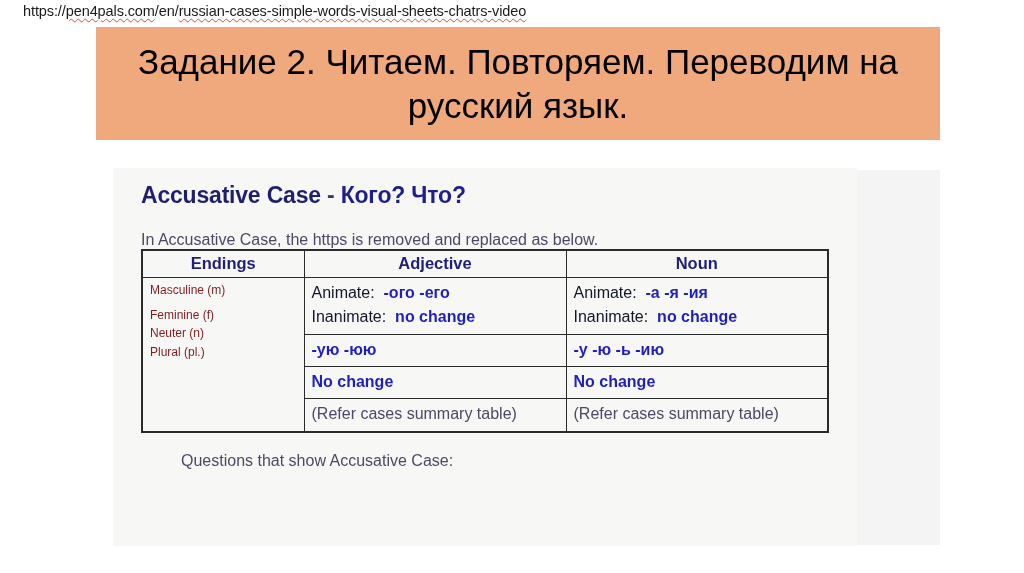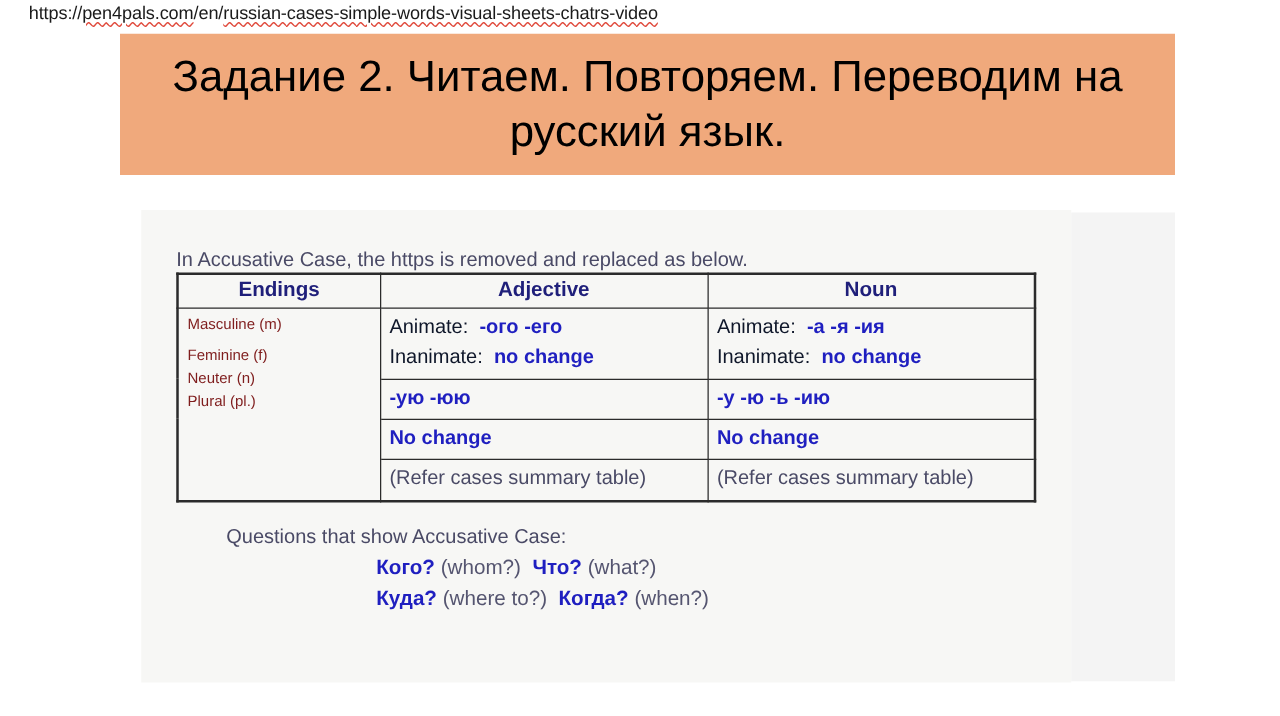--- a/index.html
+++ b/index.html
@@ -195,20 +195,23 @@
 
 <div class="title-banner">
   <div class="title-banner-text">Задание 2. Читаем. Повторяем. Переводим на русский язык.</div>
 </div>
 
 <div class="side-panel"></div>
 
 <div class="content-card">
   <div class="card-inner">
 
+    <div class="case-title">
+      <span>Accusative Case</span><span class="dash"> - </span><span class="ru">Кого? Что?</span>
+    </div>
 
     <div class="case-intro">In Accusative Case, the https is removed and replaced as below.</div>
 
     <table class="endings-table">
       <colgroup>
         <col class="col-endings">
         <col class="col-adjective">
         <col class="col-noun">
       </colgroup>
       <thead>
@@ -276,30 +279,16 @@
             <div class="cell-pad val-cell">
               <span class="refer">(Refer cases summary table)</span>
             </div>
           </td>
         </tr>
       </tbody>
     </table>
 
     <div class="questions">
       <div class="questions-head">Questions that show Accusative Case:</div>
-      <div class="questions-list">
-        <div class="q-line">
-          <span class="q-ru">Кого?</span>
-          <span class="q-en">(whom?)</span>&nbsp;
-          <span class="q-ru">Что?</span>
-          <span class="q-en">(what?)</span>
-        </div>
-        <div class="q-line">
-          <span class="q-ru">Куда?</span>
-          <span class="q-en">(where to?)</span>&nbsp;
-          <span class="q-ru">Когда?</span>
-          <span class="q-en">(when?)</span>
-        </div>
-      </div>
     </div>
 
   </div>
 </div>
 
 </body></html>

